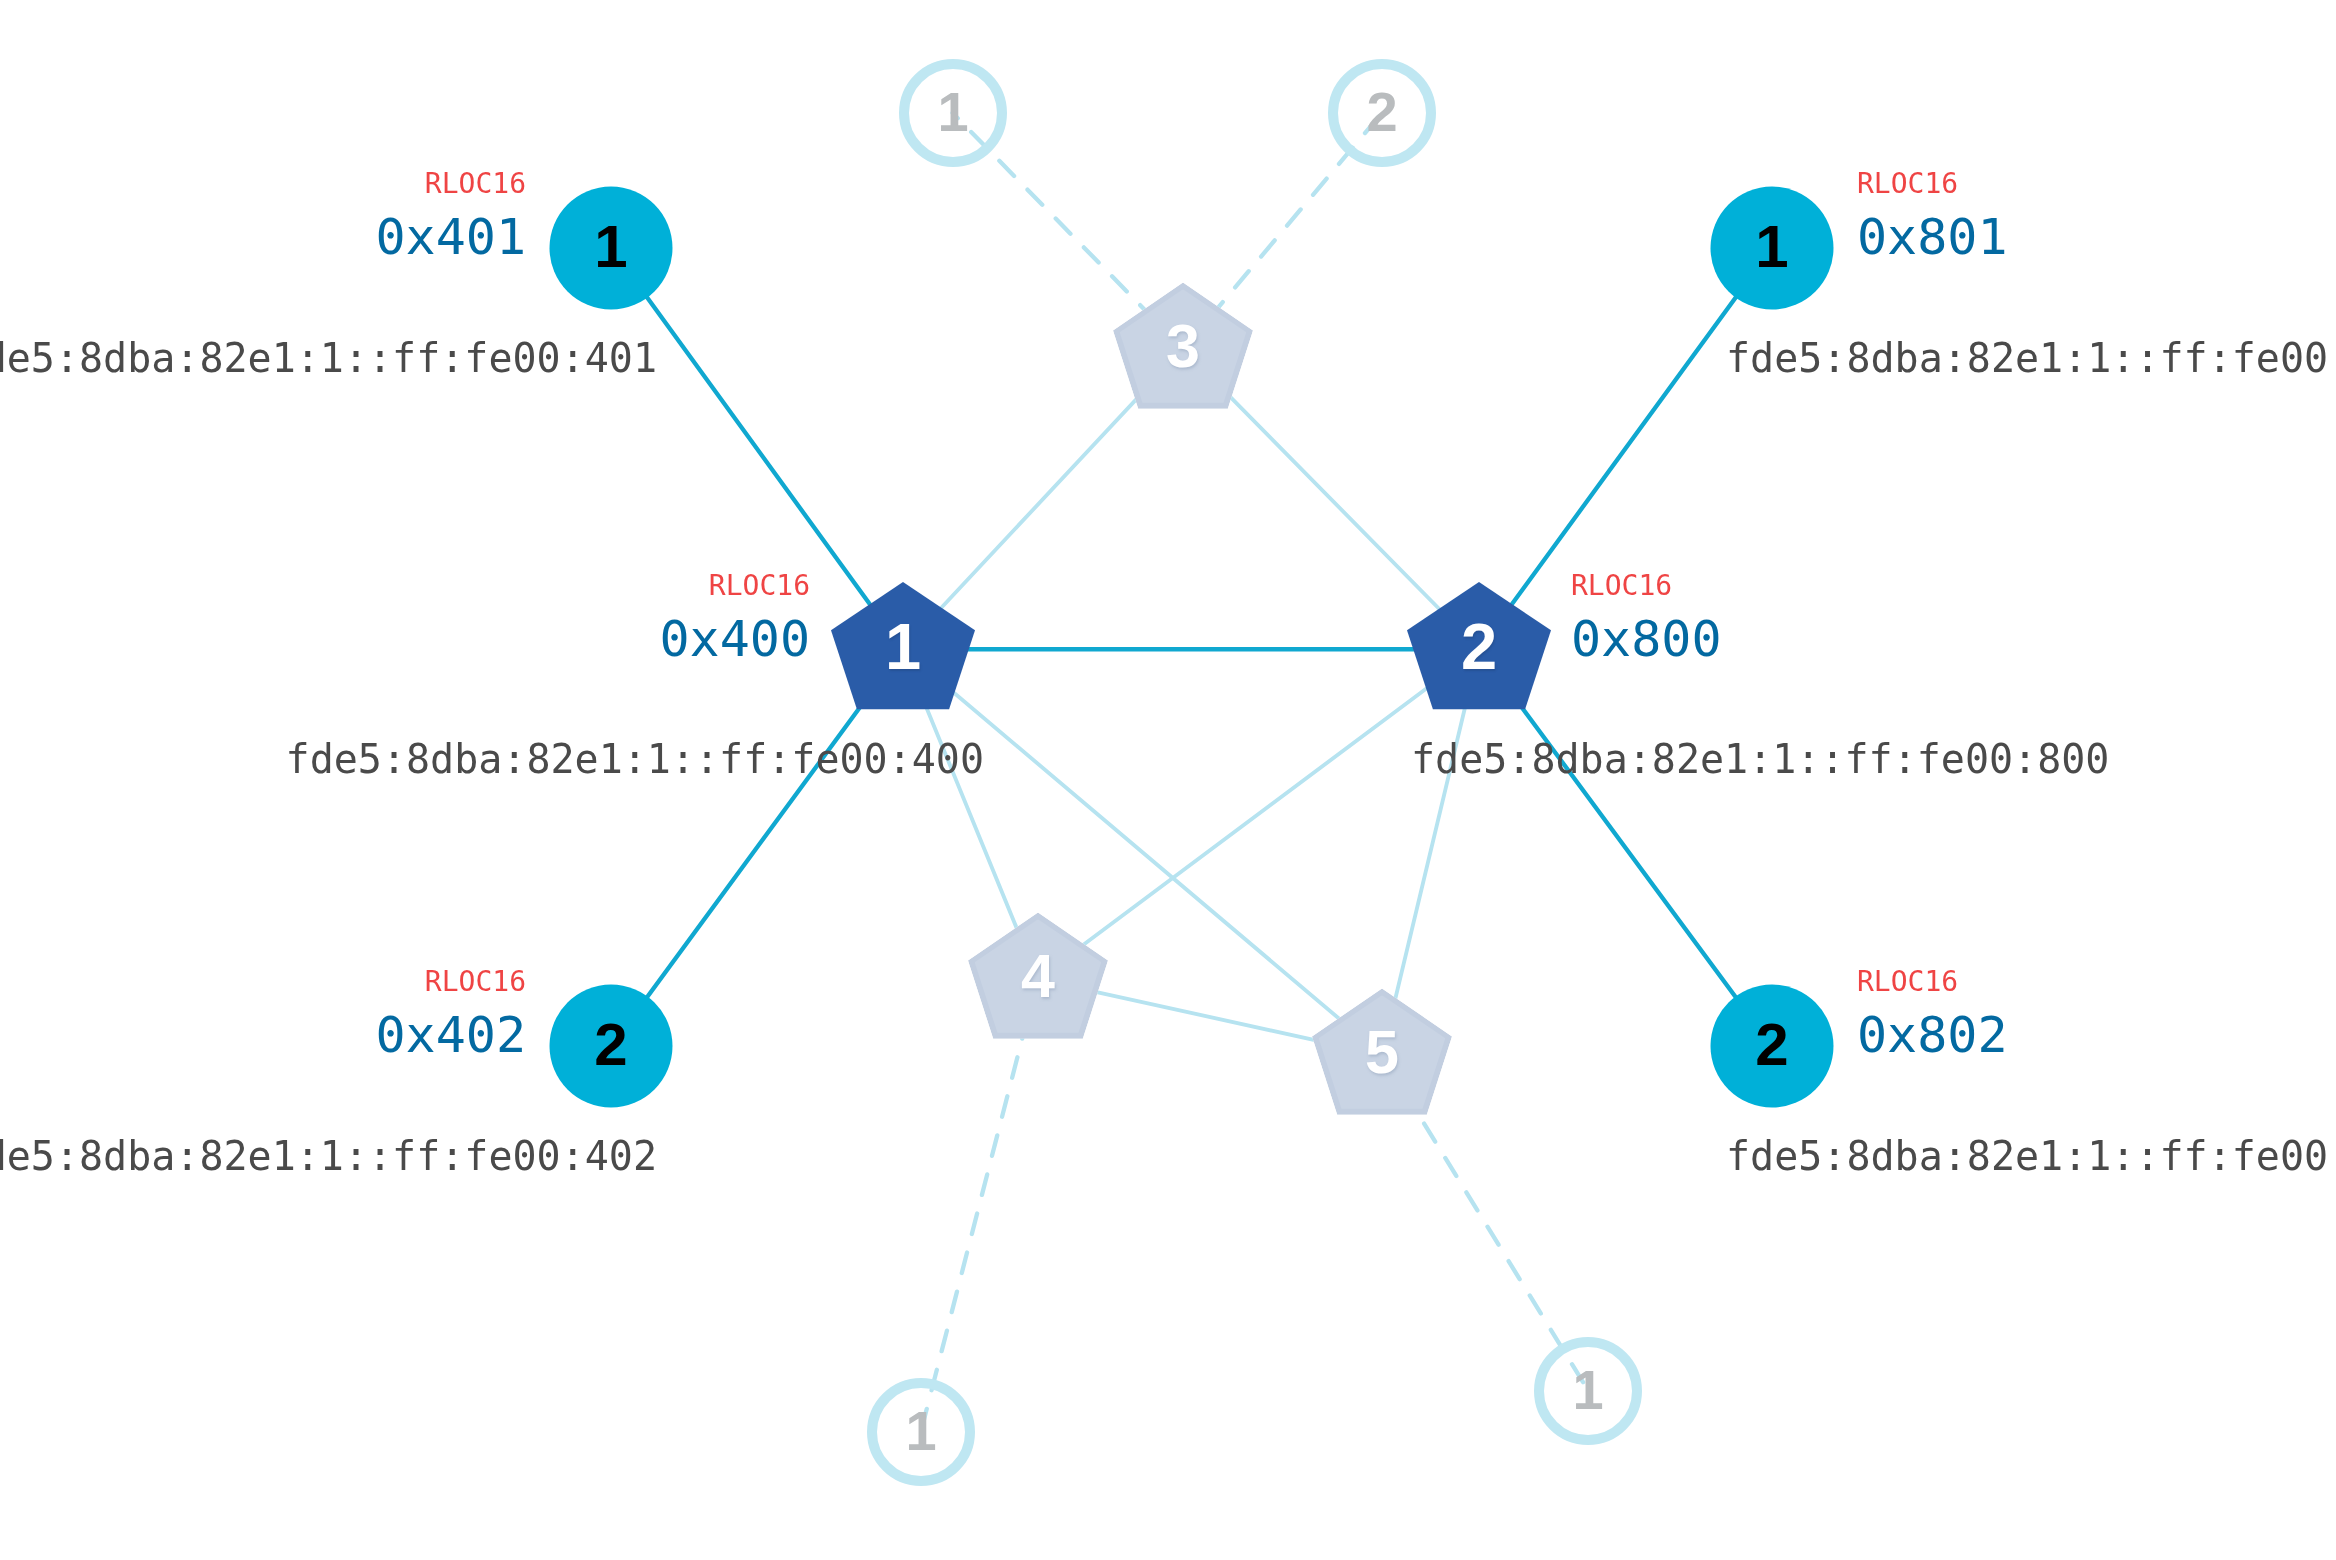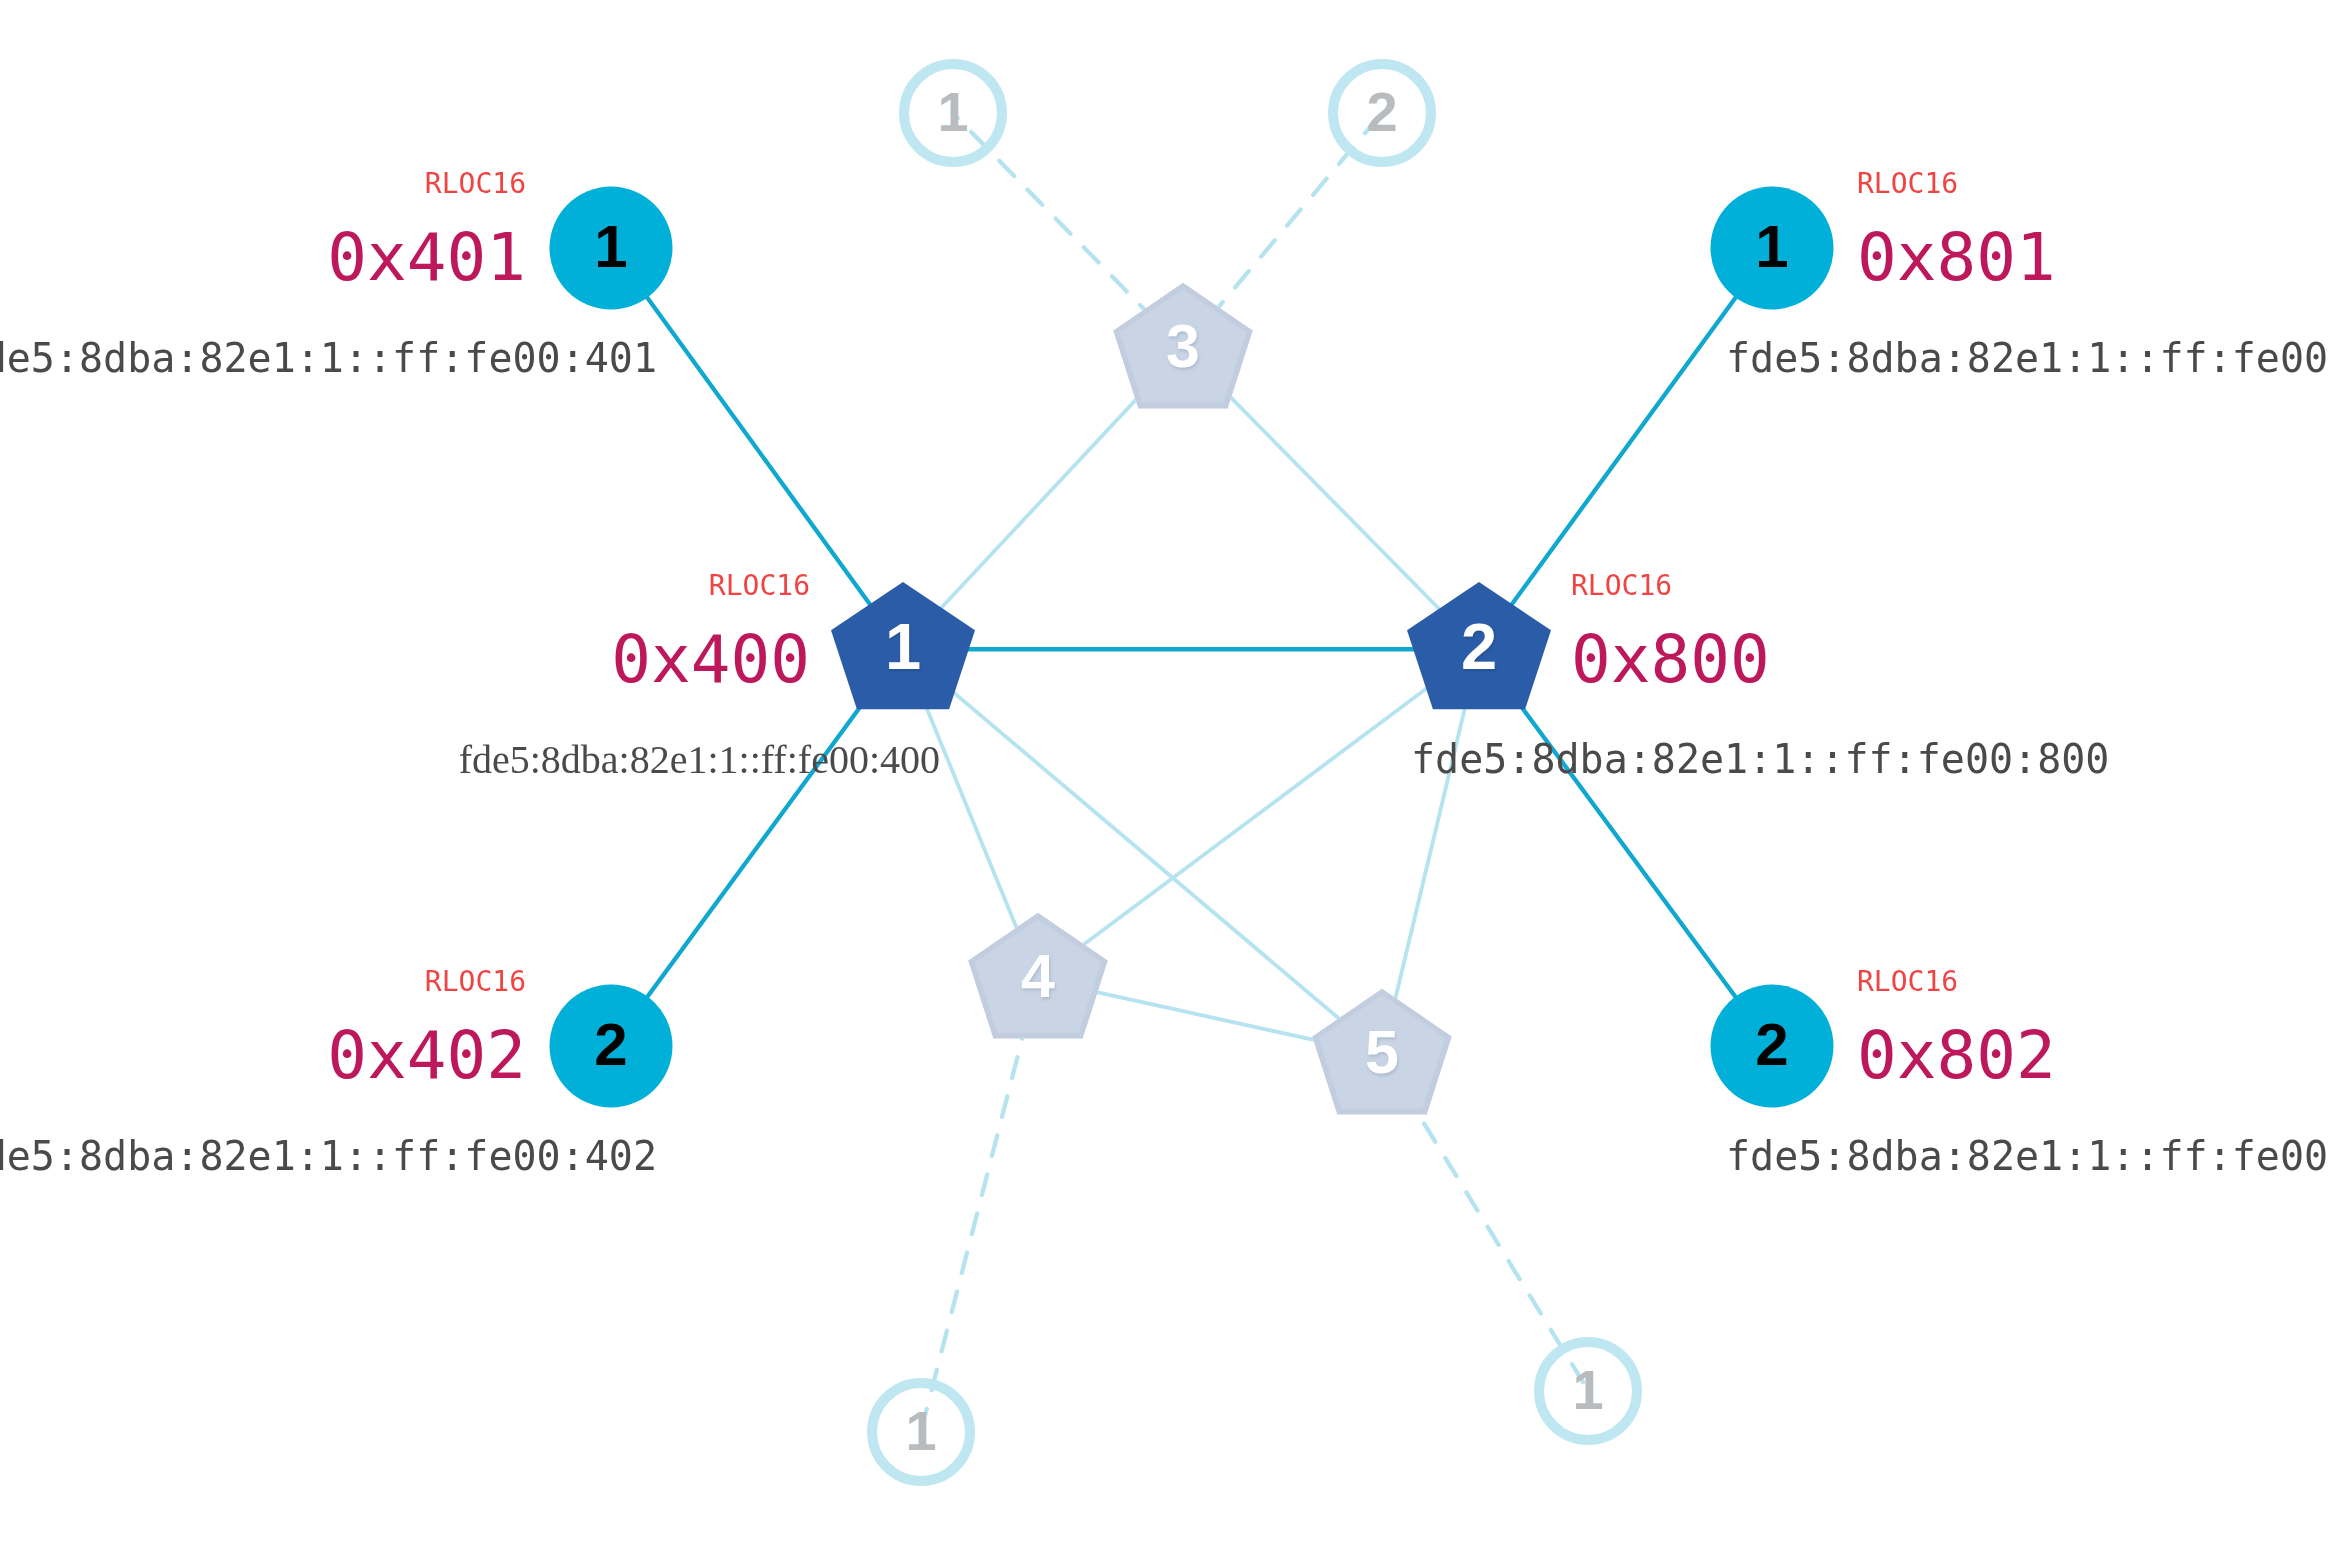--- a/index.html
+++ b/index.html
@@ -82,21 +82,21 @@
   
   .lbl { position:absolute; white-space:nowrap; color:#4a4a4a; }
   .lbl .rloc-tag {
     display:block;
     font-family:"DejaVu Sans Mono", monospace;
     font-size:28px; letter-spacing:0px; color:#ef4444;
   }
   .lbl .rloc-val {
     display:block;
     font-family:"DejaVu Sans Mono", monospace;
-    font-size:66px; color:#be185d; margin-top:19px;
+    font-size:50px; color:#0369a1; margin-top:8px;
   }
   .lbl.right { text-align:left; }
   .lbl.left  { text-align:right; }
   .addr {
     position:absolute; white-space:nowrap;
     font-family:"DejaVu Sans Mono", monospace;
     font-size:40px; color:#4a4a4a;
   }
 </style>
 </head>
@@ -124,21 +124,21 @@
   <div id="nodes">
       <div class="node" style="left: 903px; top: 649px;">
         <div class="pent pent-leader">
           <span class="num">1</span>
         </div>
       </div>
       <div class="lbl left" style="right: 1526px; top: 569px;">
         <span class="rloc-tag">RLOC16</span>
         <span class="rloc-val">0x400</span>
       </div>
-      <div class="addr" style="top: 736px; right: 1396px; font-family: Liberation Serif, serif;">fde5:8dba:82e1:1::ff:fe00:400</div>
+      <div class="addr" style="top: 736px; right: 1352px;">fde5:8dba:82e1:1::ff:fe00:400</div>
       <div class="node" style="left: 1479px; top: 649px;">
         <div class="pent pent-leader">
           <span class="num">2</span>
         </div>
       </div>
       <div class="lbl right" style="left: 1571px; top: 569px;">
         <span class="rloc-tag">RLOC16</span>
         <span class="rloc-val">0x800</span>
       </div>
       <div class="addr" style="top: 736px; left: 1411px;">fde5:8dba:82e1:1::ff:fe00:800</div>

